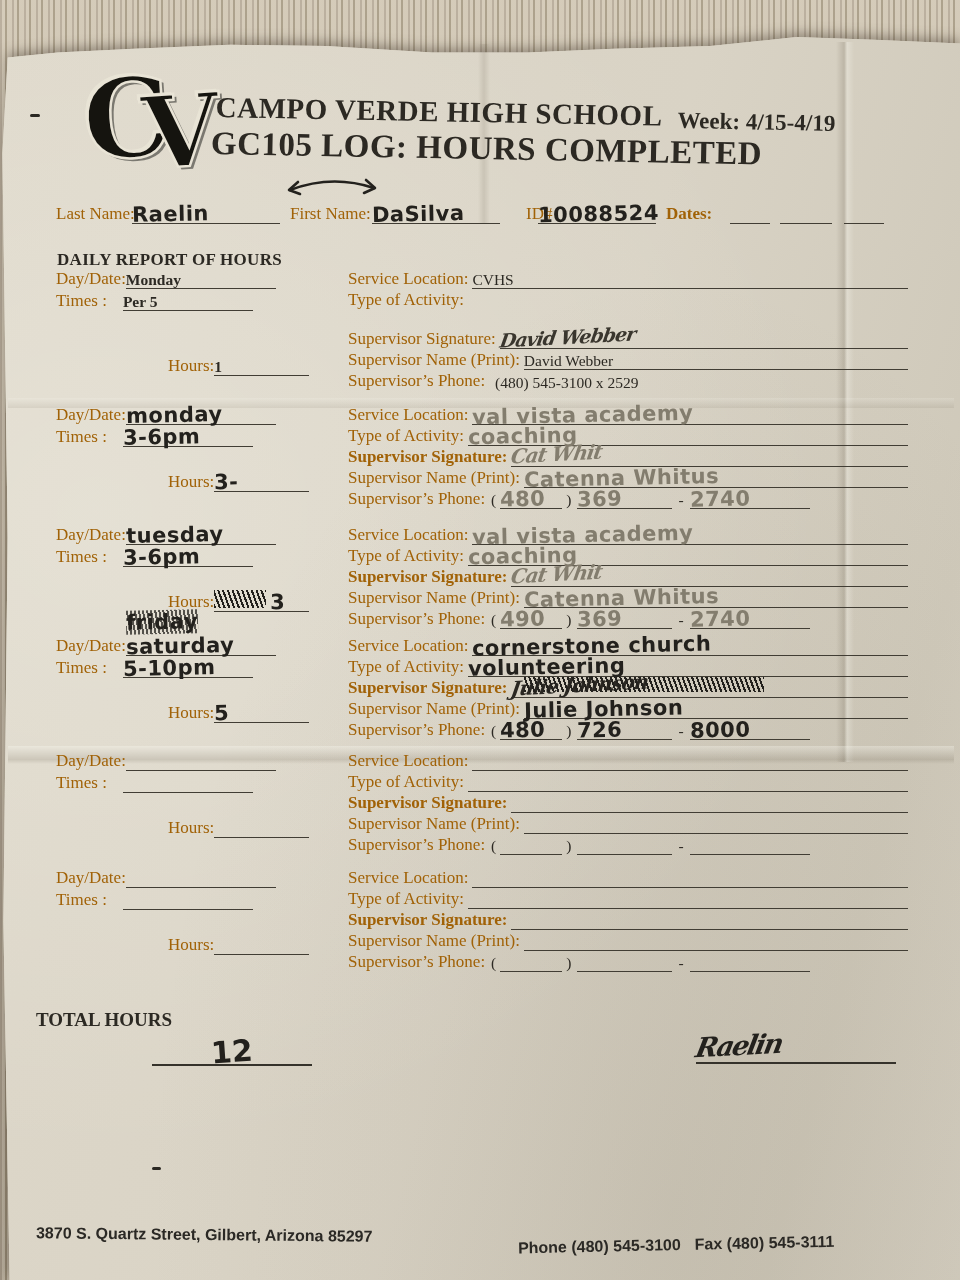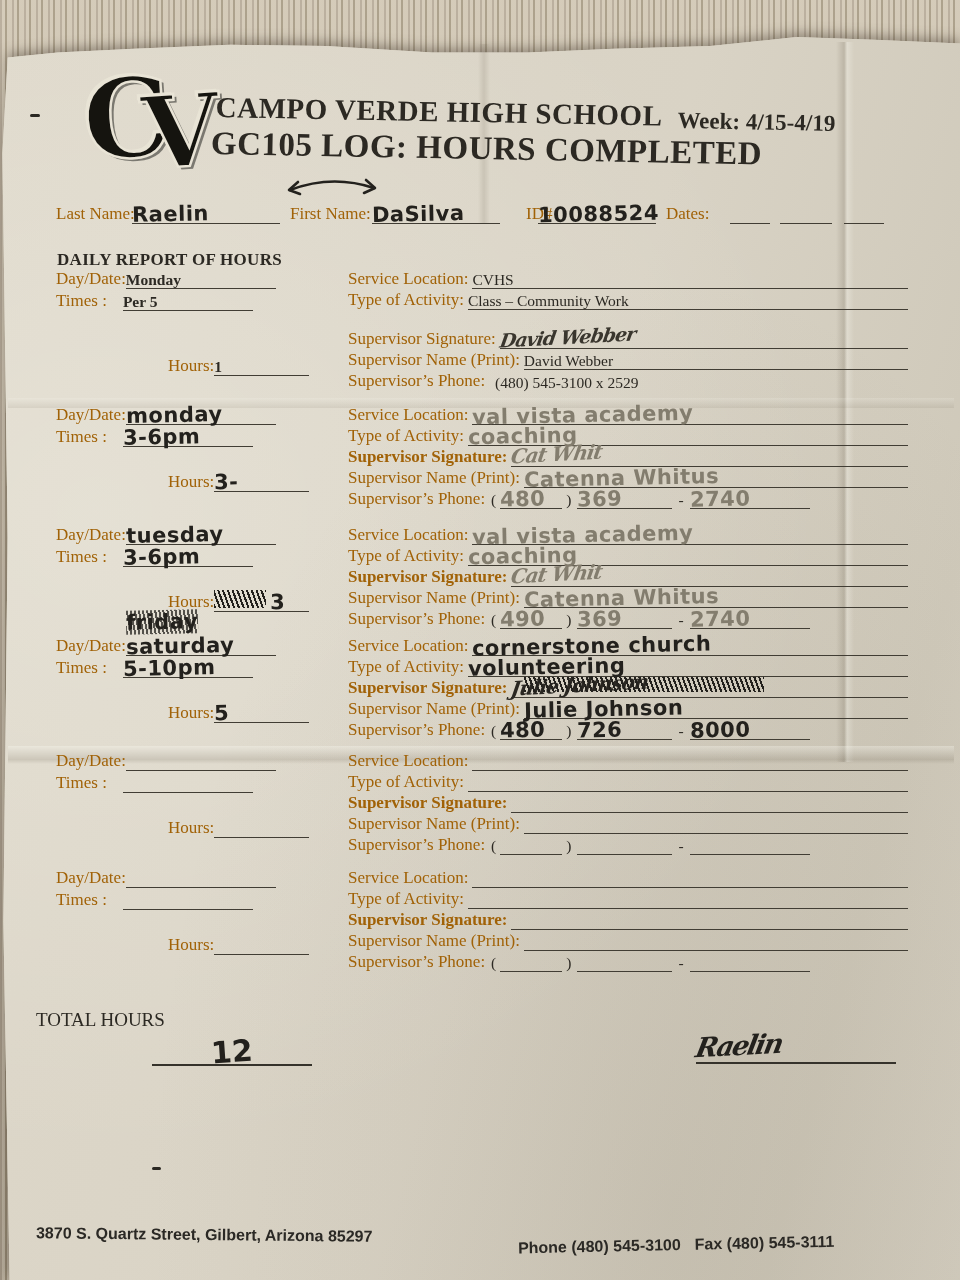--- a/index.html
+++ b/index.html
@@ -39,21 +39,21 @@
     background:linear-gradient(90deg, transparent, rgba(90,80,62,.14) 50%, transparent); }
   .crease-h1 { left:8px; top:746px; width:946px; height:18px;
     background:linear-gradient(180deg, rgba(255,255,248,.30), rgba(95,85,68,.16) 75%, transparent); }
   .crease-h2 { left:8px; top:398px; width:946px; height:10px;
     background:linear-gradient(180deg, rgba(255,255,248,.16), rgba(95,85,68,.10)); }
   .pen-dash { position:absolute; background:#2a2822; height:3px; border-radius:2px; }
 
   
   .t { color:#2c2923; }
   .label { font-size:17px; color:#a16207; white-space:nowrap; }
-  .bold { font-weight:normal; }
+  .bold { font-weight:bold; }
   .ul { display:inline-block; border-bottom:1.6px solid #413d34; position:relative; }
   .val { position:relative; display:inline-block; }
 
   
   .hwv { font-family:"DejaVu Sans", sans-serif; font-weight:bold; font-size:21px;
          color:#23211d; letter-spacing:.5px; transform:rotate(-1.2deg); bottom:-3px; }
   .sig { font-family:"DejaVu Serif", serif; font-style:italic; font-weight:bold;
          font-size:20px; color:#2a2722; letter-spacing:-1px;
          transform:rotate(-3deg) skewX(-12deg); bottom:-4px; display:inline-block; }
 
@@ -114,21 +114,21 @@
   .scribble, .name-scribble { display:none; position:relative; bottom:-2px;
     background:repeating-linear-gradient(70deg, #23211d 0 2px, transparent 2px 4.5px); }
   .block[data-idx="2"] .scribble { display:inline-block; width:52px; height:18px; margin-right:4px; }
   .block[data-idx="3"] .name-scribble { display:inline-block; width:240px; height:15px; margin-right:6px; }
   .crossed { display:inline-block; position:relative; margin-right:6px;
     background:repeating-linear-gradient(80deg, rgba(35,33,29,.75) 0 2px, transparent 2px 4px); }
   .crossed:empty { display:none; }
 
   
   .total-row { position:absolute; left:36px; top:1008px; width:900px; }
-  .total-label { font-size:19px; font-weight:normal; line-height:1.25; }
+  .total-label { font-size:19px; font-weight:bold; line-height:1.25; }
   .total-ul { position:absolute; left:116px; top:26px; width:160px; border-bottom:2px solid #35322b; height:32px; text-align:center; }
   .total-val { font-family:"DejaVu Sans", sans-serif; font-weight:bold; font-size:30px; color:#23211d;
     display:inline-block; transform:rotate(-4deg); }
   .verify { position:absolute; left:294px; top:28px; font-size:17.5px; font-weight:bold; white-space:nowrap; }
   .verify-ul { position:absolute; left:660px; top:22px; width:200px; border-bottom:2px solid #35322b; height:34px; }
   .verify-sig { font-family:"DejaVu Serif", serif; font-style:italic; font-weight:bold; font-size:27px;
     color:#23211d; letter-spacing:-2px; display:inline-block; transform:rotate(-3deg) skewX(-14deg); }
 
   
   .footer-addr { position:absolute; left:36px; top:1226px; font-family:"Liberation Sans", sans-serif;
@@ -199,21 +199,20 @@
         <span class="ul ul-hours"><span class="val hwv lval">1</span></span>
       </div>
     </div>
     <div class="rightcol">
       <div class="rrow">
         <span class="label">Service Location:</span>
         <span class="ul rul"><span class="val hwv rval">CVHS</span></span>
       </div>
       <div class="rrow">
         <span class="label">Type of Activity:</span>
-        <span class="ul rul"><span class="val hwv rval">Class – Community Work</span></span>
       </div>
       <div class="rrow sigrow">
         <span class="label sig-label">Supervisor Signature:</span>
         <span class="ul rul"><span class="sig">David Webber</span></span>
       </div>
       <div class="rrow">
         <span class="label">Supervisor Name (Print):</span>
         <span class="ul rul"><span class="val hwv rval">David Webber</span></span>
       </div>
       <div class="rrow">

